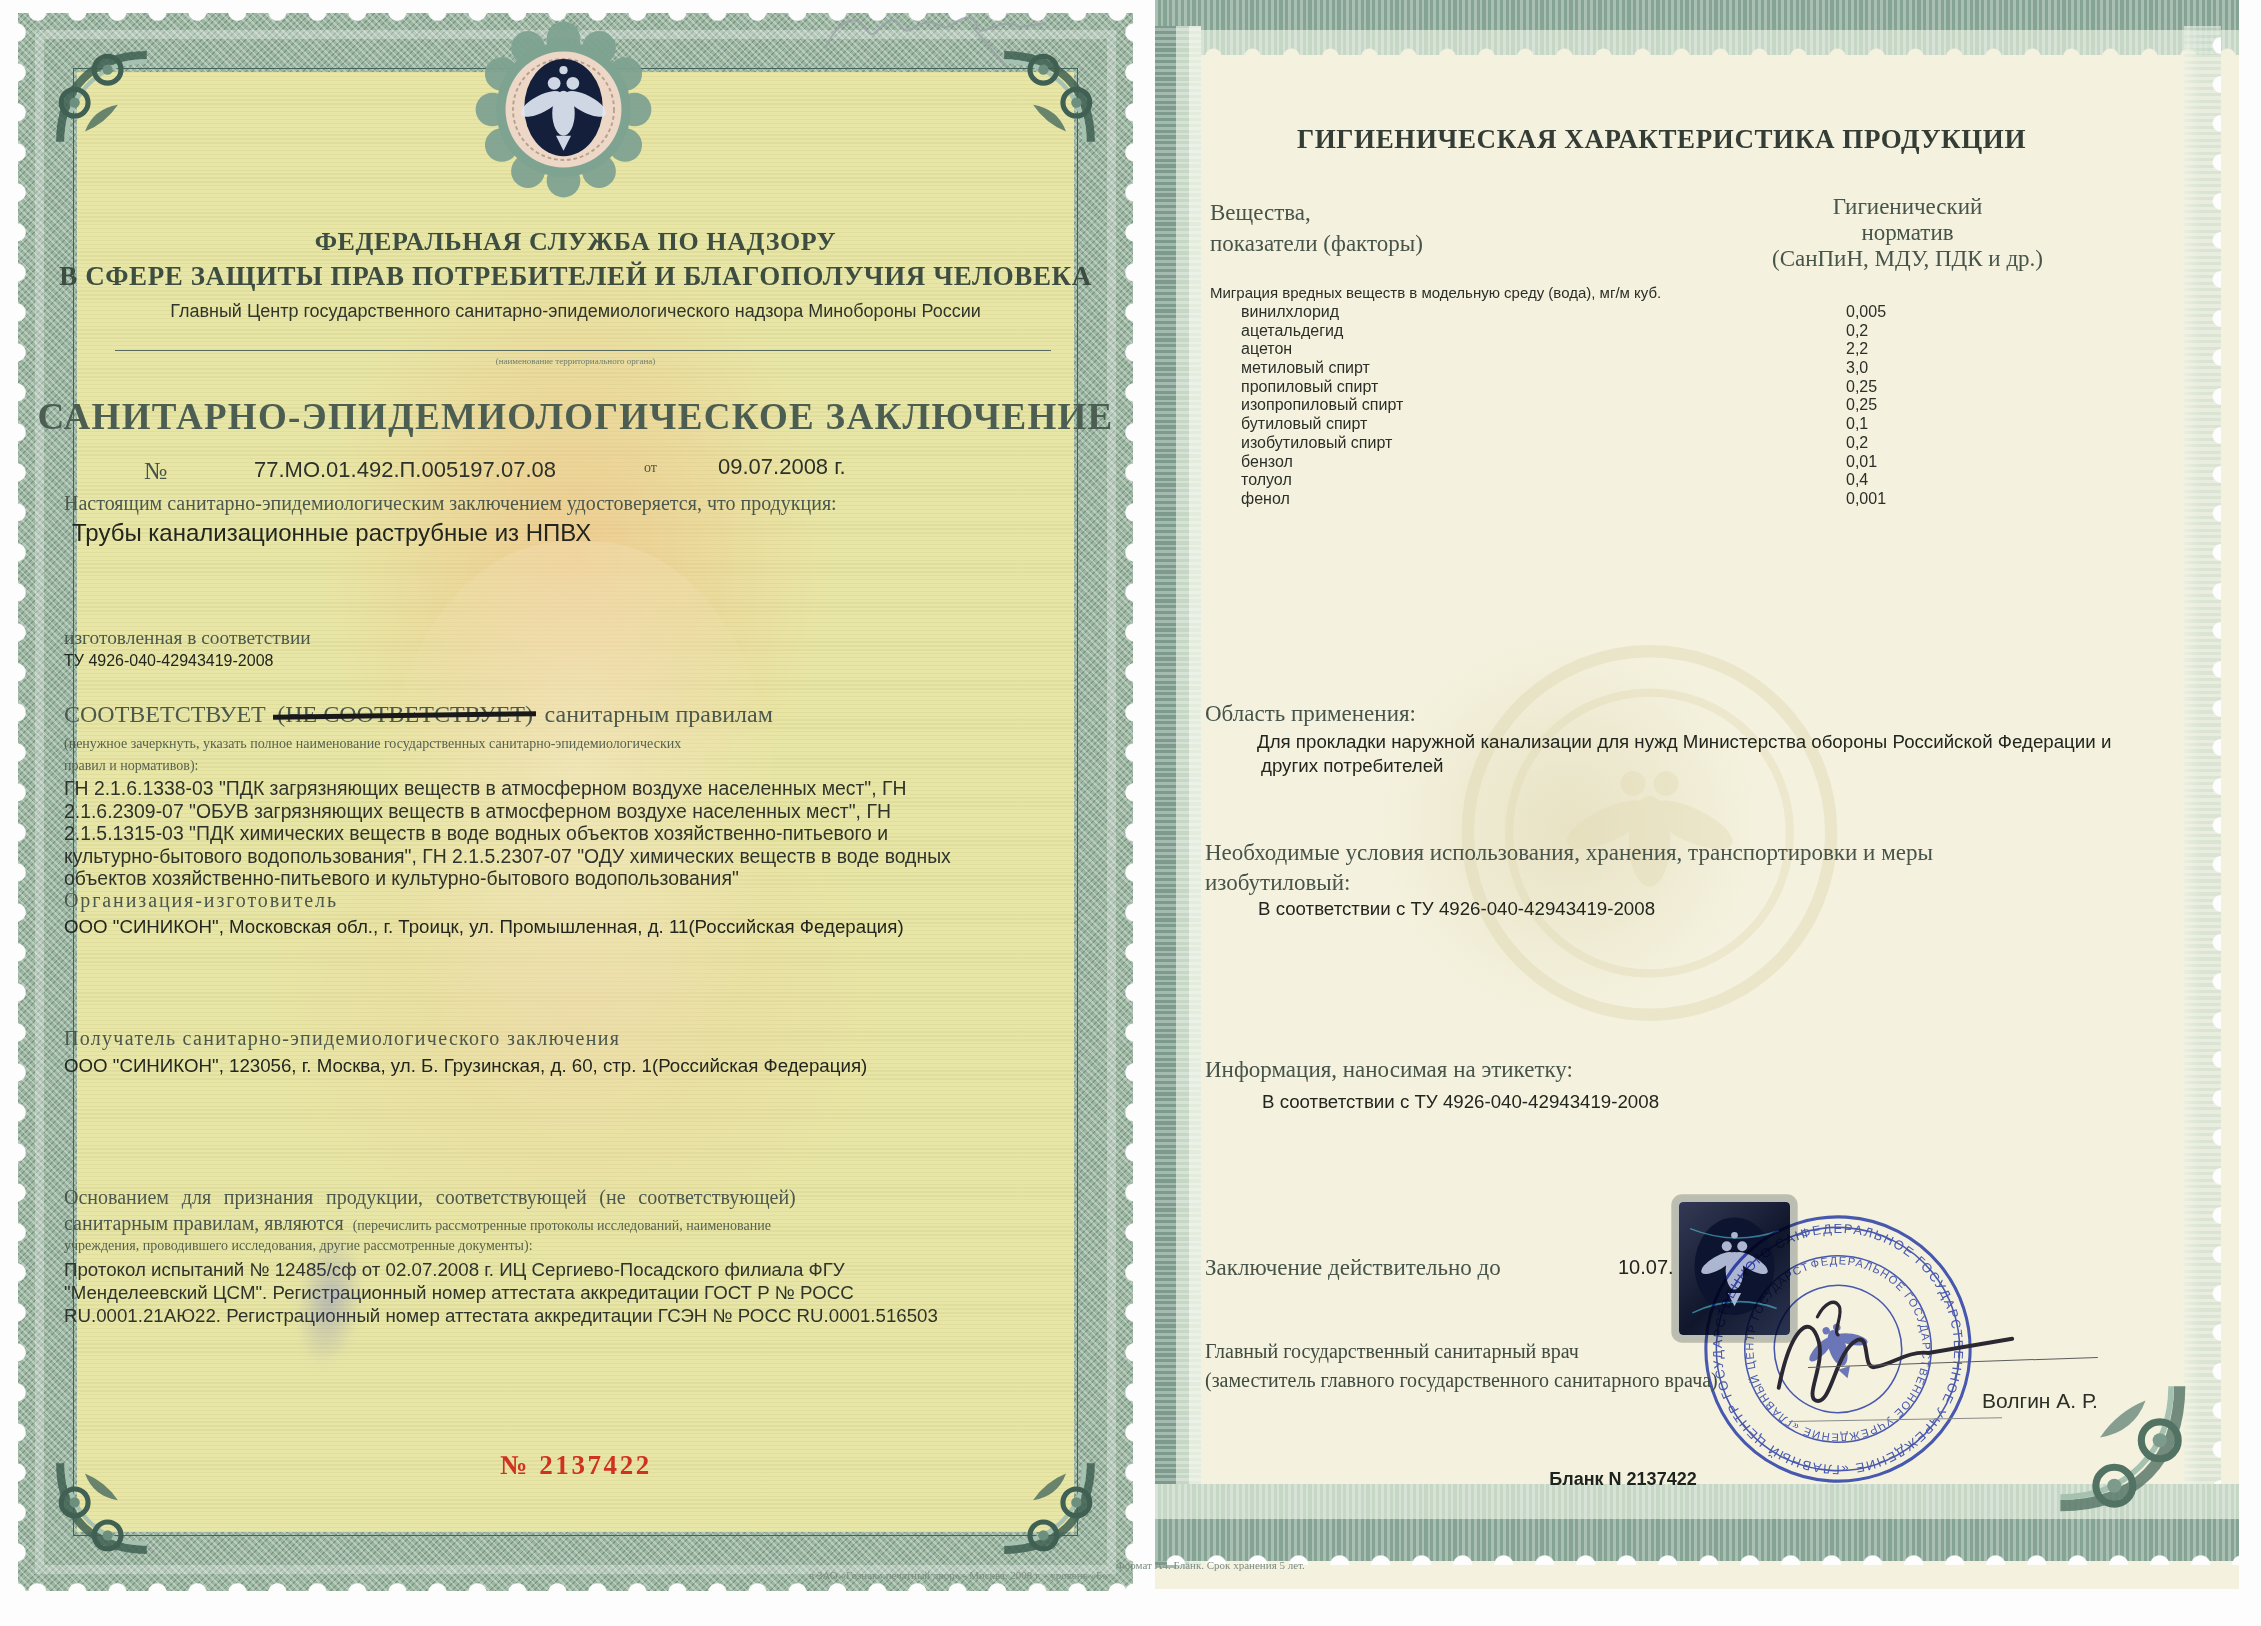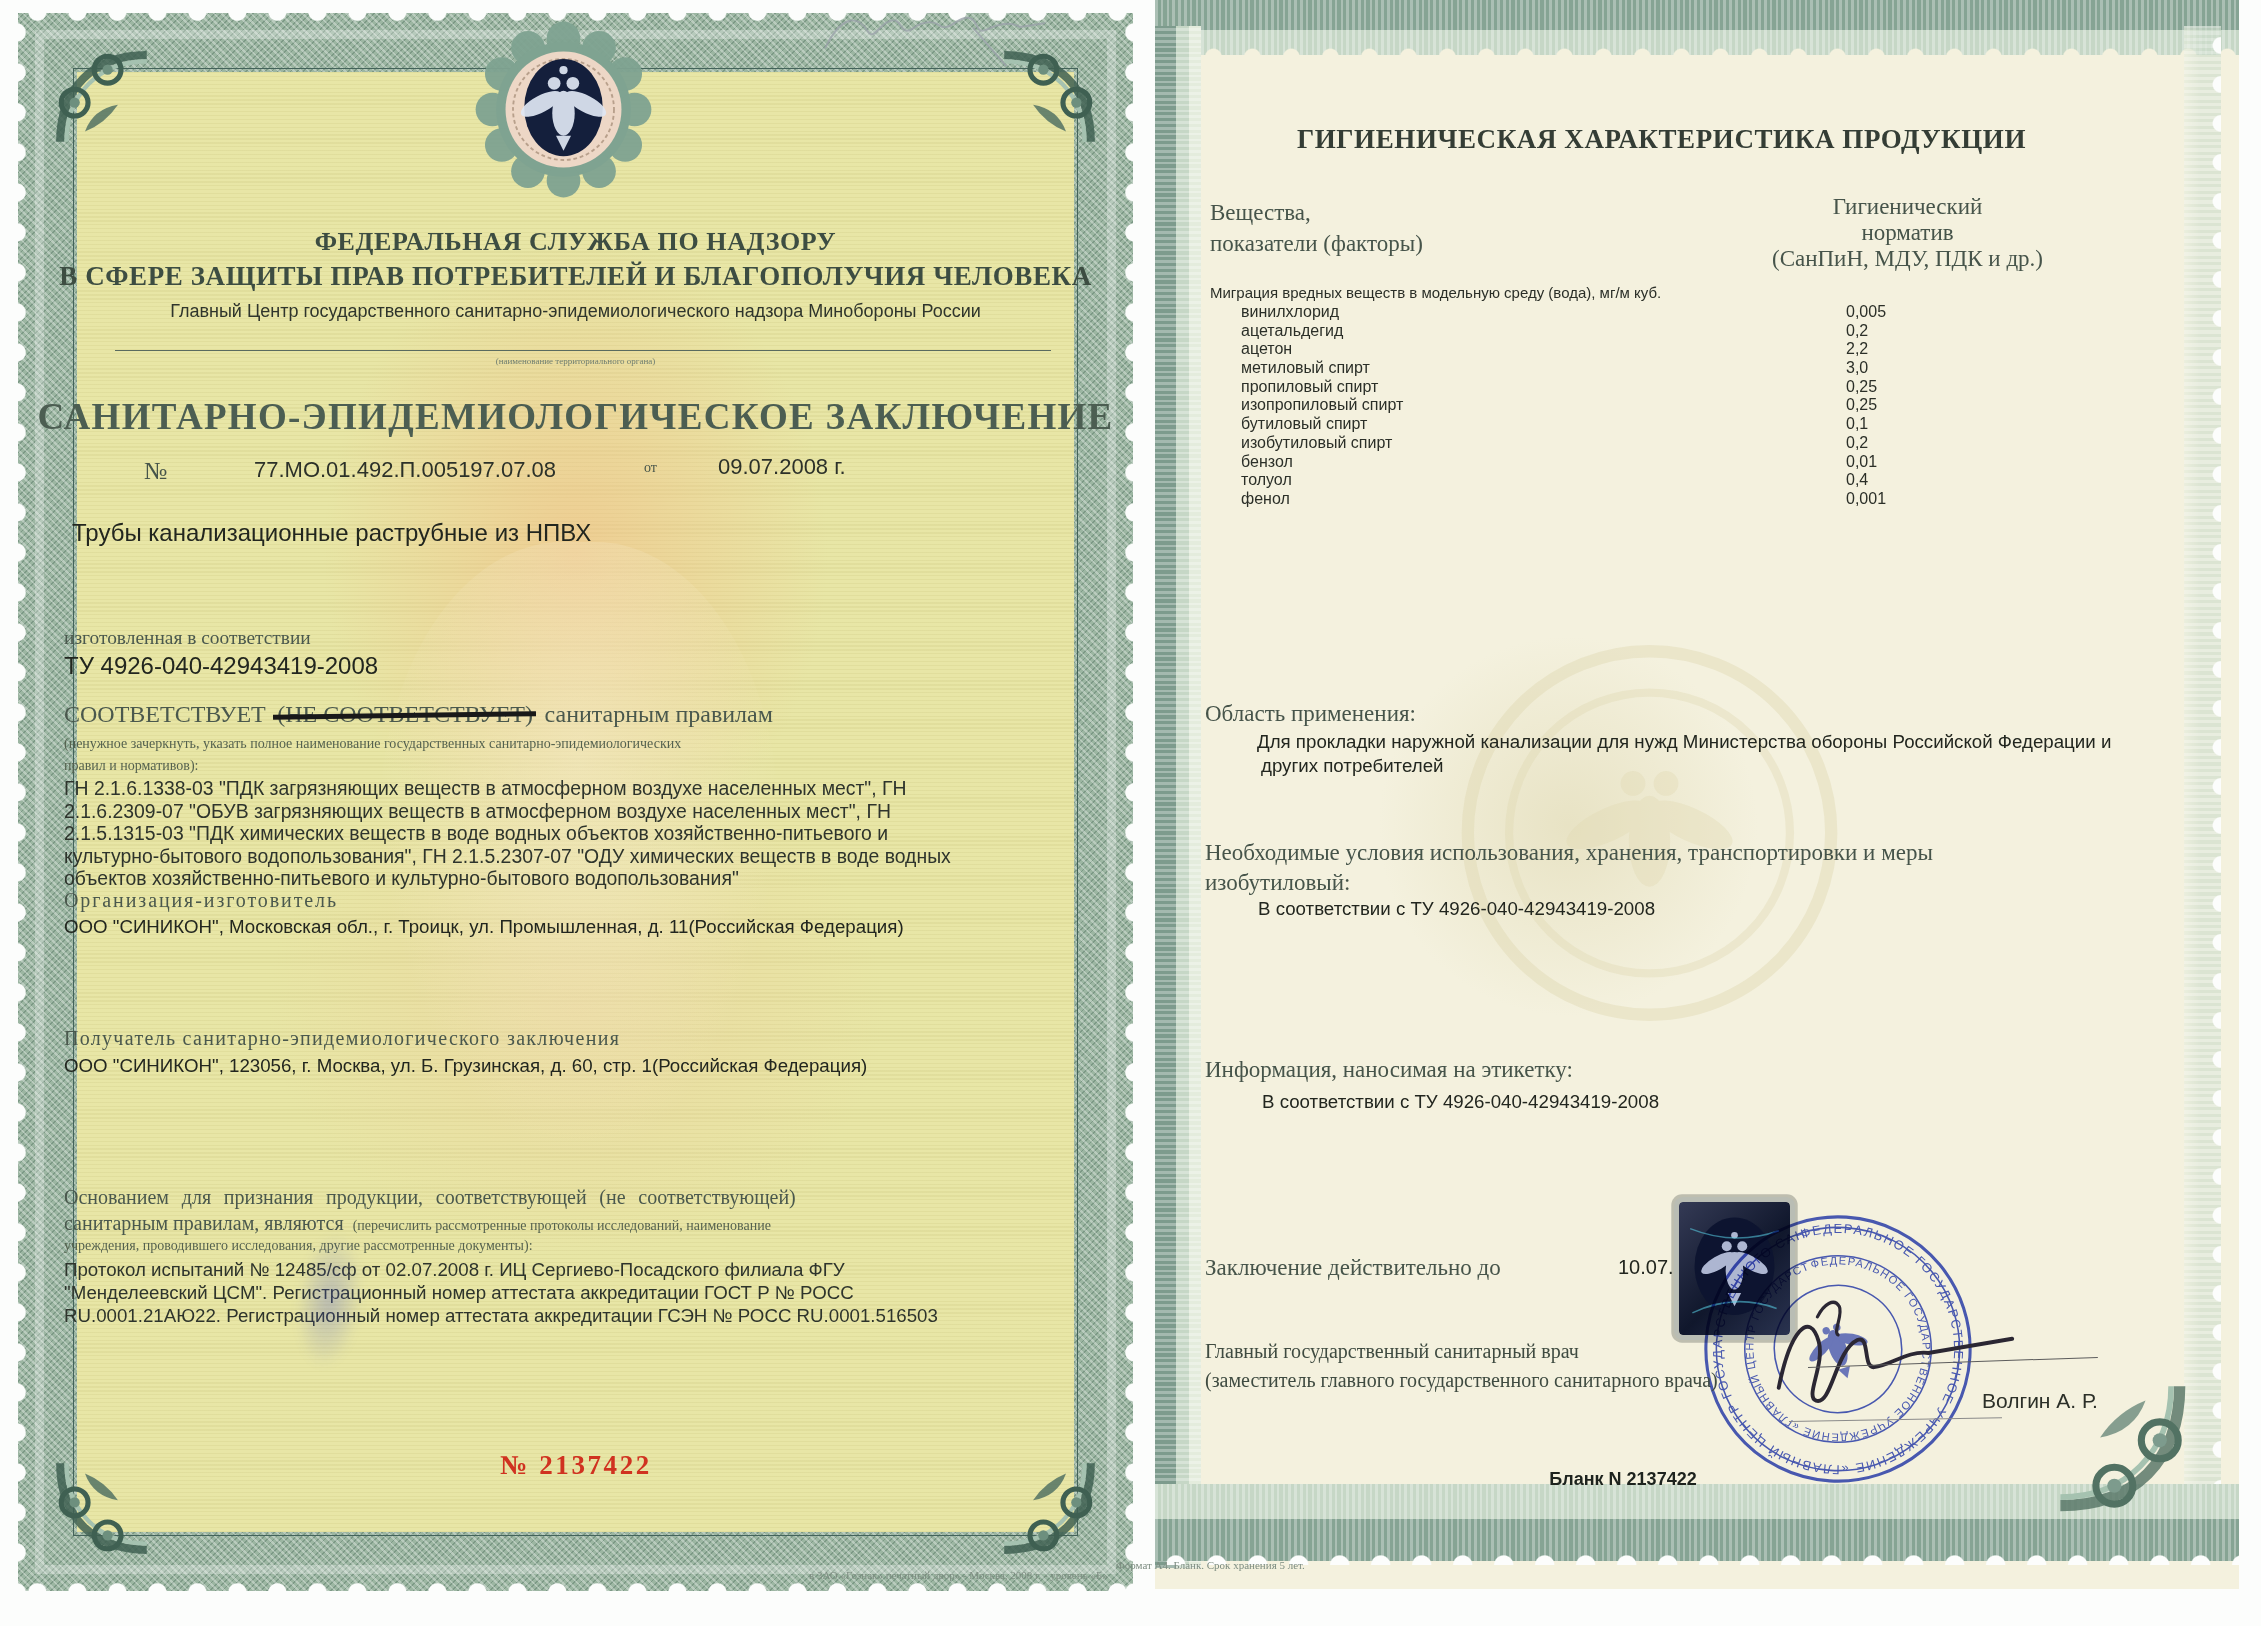--- a/index.html
+++ b/index.html
@@ -161,24 +161,25 @@
   <div class="abs subhdr sans" style="top:288px;">Главный Центр государственного санитарно-эпидемиологического надзора Минобороны России</div>
   <div class="abs" style="left:97px;top:337px;width:936px;height:1.3px;background:#5a6b5f;"></div>
   <div class="abs caption" style="top:343px;">(наименование территориального органа)</div>
   <div class="abs bigtitle" style="top:382px;">САНИТАРНО-ЭПИДЕМИОЛОГИЧЕСКОЕ ЗАКЛЮЧЕНИЕ</div>
 
   <div class="abs ser" style="left:126px;top:444px;font-size:24.5px;">№</div>
   <div class="abs sans" style="left:187px;top:444px;width:400px;text-align:center;font-size:22px;">77.МО.01.492.П.005197.07.08</div>
   <div class="abs ser" style="left:626px;top:447px;font-size:14px;">от</div>
   <div class="abs sans" style="left:700px;top:441px;font-size:22px;">09.07.2008 г.</div>
 
+  <div class="abs formtxt" style="left:46px;top:479px;">Настоящим санитарно-эпидемиологическим заключением удостоверяется, что продукция:</div>
   <div class="abs filled sans" style="left:54px;top:506px;">Трубы канализационные раструбные из НПВХ</div>
 
   <div class="abs formtxt" style="left:46px;top:614px;font-size:19.4px;">изготовленная в соответствии</div>
-  <div class="abs filled sans" style="left:46px;top:639px;font-size:24px;">ТУ 4926-040-42943419-2008</div>
+  <div class="abs filled sans" style="left:46px;top:639px;font-size:16px;">ТУ 4926-040-42943419-2008</div>
 
   <div class="abs" style="left:46px;top:688px;white-space:nowrap;">
     <span class="caps ser">СООТВЕТСТВУЕТ</span>
     <span class="caps ser strike" style="margin-left:9px;">(НЕ СООТВЕТСТВУЕТ)</span>
     <span class="caps ser" style="margin-left:9px;">санитарным правилам</span>
   </div>
   <div class="abs small-note ser" style="left:46px;top:723px;">(ненужное зачеркнуть, указать полное наименование государственных санитарно-эпидемиологических</div>
   <div class="abs small-note ser" style="left:46px;top:745px;">правил и нормативов):</div>
 
   <div class="abs" style="left:46px;top:764px;width:994px;">

